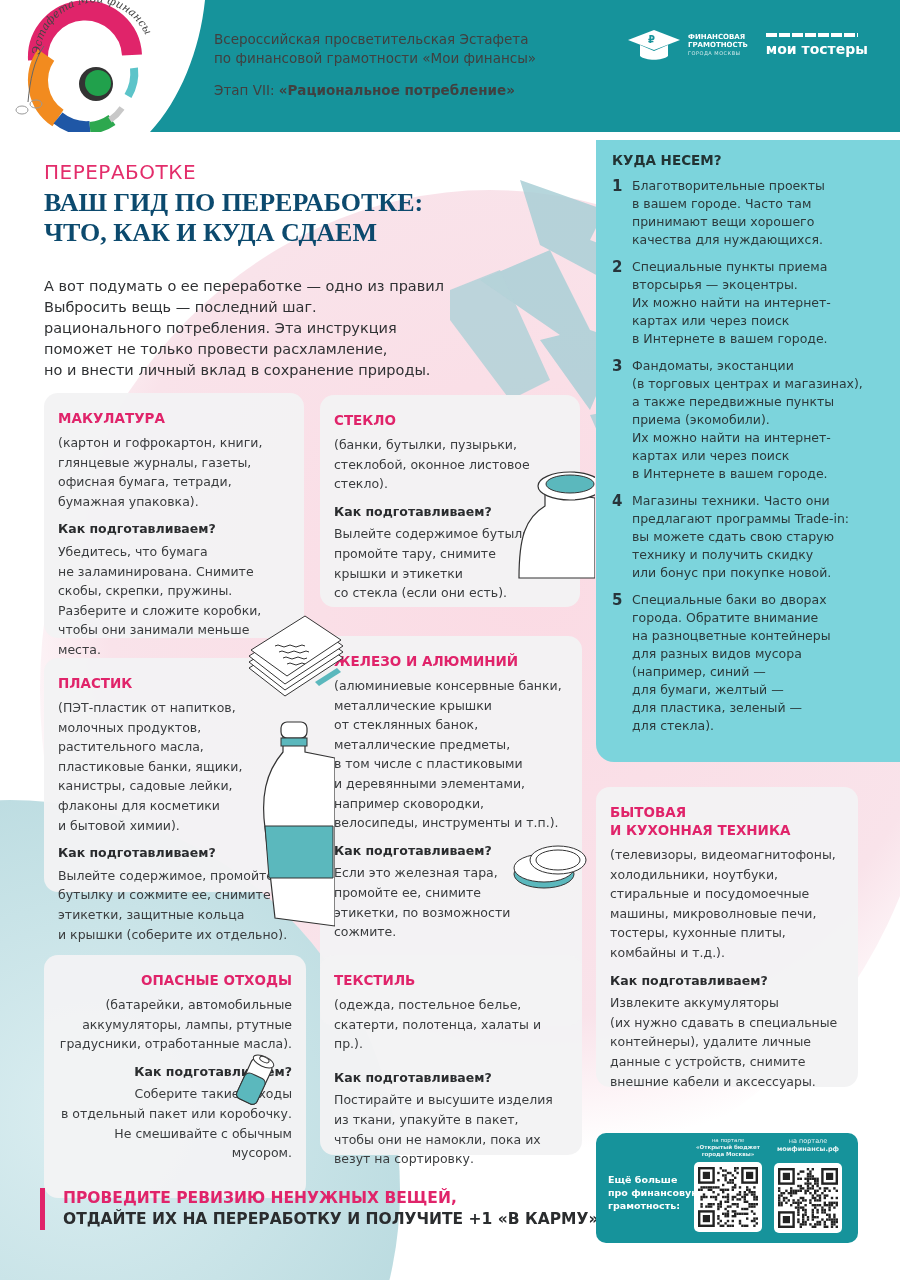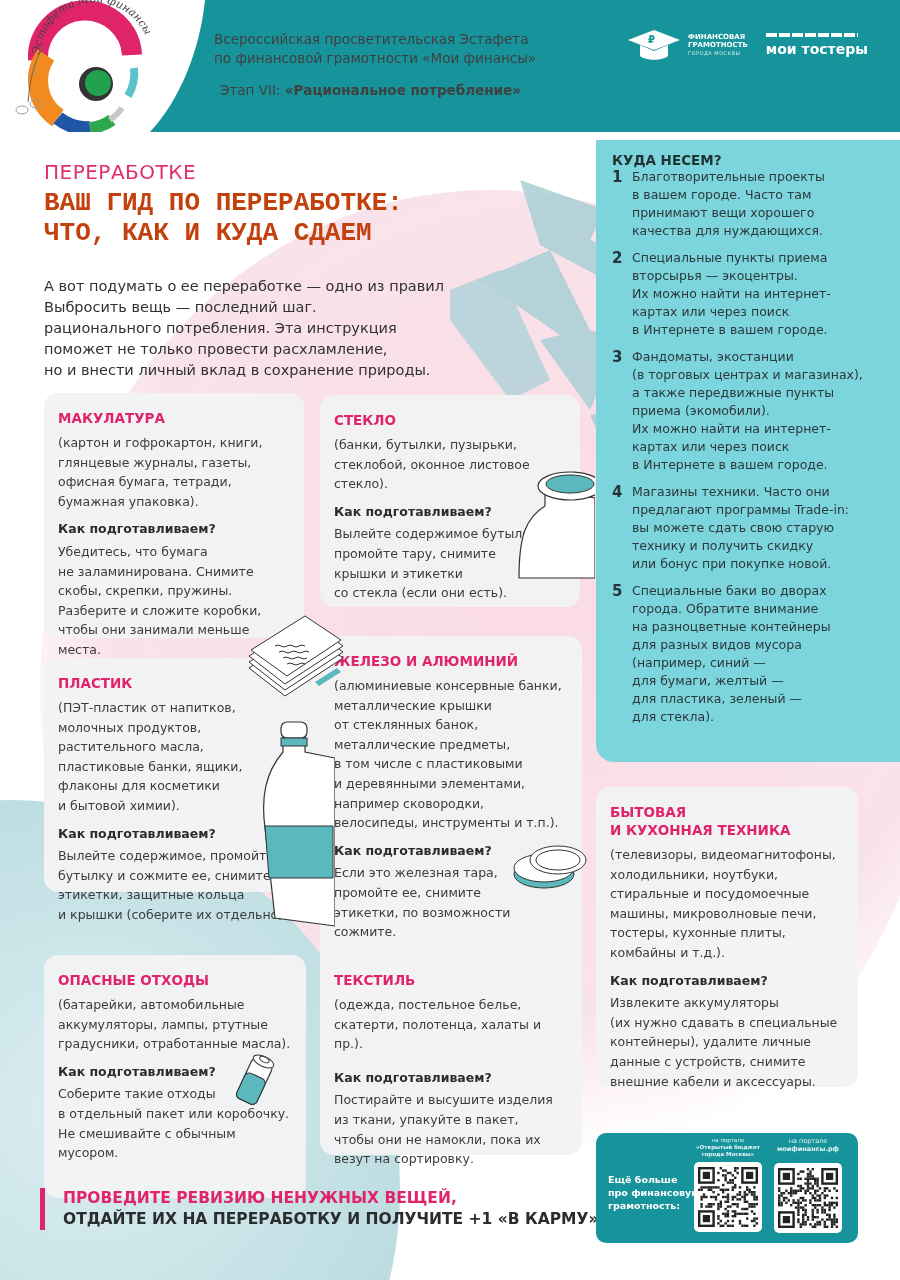--- a/index.html
+++ b/index.html
@@ -36,66 +36,66 @@
     clip-path: path("M 55 0 L 750 0 L 750 132 L 0 132 C 30 100, 50 50, 55 0 Z");
   }
   .logo-area {
     position: absolute; left: 0; top: 0; width: 200px; height: 132px; background: #ffffff;
   }
   .logo-svg { position: absolute; left: 0; top: 0; width: 170px; height: 132px; }
   .header-text {
     position: absolute; left: 214px; top: 30px; color: #404040;
   }
   .header-line { font-size: 13.5px; line-height: 19px; }
-  .header-stage { margin-top: 14px; font-size: 13.5px; margin-left: 6px; }
+  .header-stage { margin-top: 14px; font-size: 13.5px; }
   .header-stage b { font-weight: bold; }
   .partner-logos {
     position: absolute; left: 626px; top: 28px; display: flex; align-items: center; color: #fff;
   }
   .fg-cap { width: 56px; height: 34px; }
   .fg-text { margin-left: 6px; font-size: 7px; font-weight: bold; line-height: 8px; }
   .fg-text .small { font-weight: normal; font-size: 5px; letter-spacing: 0.5px; opacity: 0.8; }
   .mf-logo { margin-left: 18px; }
   .mf-bar { width: 92px; height: 4px; background: repeating-linear-gradient(90deg, #fff 0 11px, #16939b 11px 13px); margin-bottom: 4px; }
   .mf-text { font-size: 14px; font-weight: bold; }
 
   
   .intro { position: absolute; left: 44px; top: 160px; z-index: 2; width: 540px; }
   .kicker { color: #e32d6b; font-size: 20px; letter-spacing: 0.5px; }
-  .title { margin-top: 4px; font-size: 26px; font-weight: 900; line-height: 30px; color: #c2410c; font-family: Liberation Mono, monospace; }
+  .title { margin-top: 4px; font-size: 26px; font-weight: 900; line-height: 30px; color: #0c4a6e; font-family: Liberation Serif, serif; }
   .lead { margin-top: 28px; font-size: 14.5px; line-height: 21px; color: #2f3133; }
   .lead span { display: block; }
 
   
   .card {
     position: absolute; z-index: 2;
     background: rgba(243,243,244,0.96);
     border-radius: 14px;
     padding: 16px 14px 14px 14px;
     font-size: 12.5px; line-height: 19.6px; color: #3a3c3e;
   }
   .card h3 { color: #e0246a; font-size: 13.5px; font-weight: bold; line-height: 18px; margin-bottom: 6px; }
   .card .q { color: #2a2c2e; font-weight: bold; font-size: 12.5px; margin-top: 8px; margin-bottom: 3px; }
   .card .line { display: block; }
 
   #card-paper { left: 44px; top: 393px; width: 260px; height: 245px; }
   #card-glass { left: 320px; top: 395px; width: 260px; height: 212px; }
   #card-plastic { left: 44px; top: 658px; width: 276px; height: 234px; }
   #card-metal { left: 320px; top: 636px; width: 262px; height: 390px; }
-  #card-hazard { left: 44px; top: 955px; width: 262px; height: 243px; }
+  #card-hazard { left: 44px; top: 955px; width: 262px; height: 243px; text-align: right; }
   #card-textile { left: 320px; top: 955px; width: 262px; height: 200px; }
   #card-tech { left: 596px; top: 787px; width: 262px; height: 300px; }
 
   
   .where {
     position: absolute; left: 596px; top: 140px; width: 304px; height: 622px; z-index: 2;
     background: #7cd4dc; border-radius: 0 0 0 18px;
     padding: 12px 12px 12px 16px;
   }
-  .where h2 { font-size: 13.5px; font-weight: bold; color: #233; }
+  .where h2 { font-size: 13.5px; font-weight: bold; color: #233; margin-bottom: 9px; }
   .where-item { display: flex; margin-bottom: 9px; font-size: 12.5px; line-height: 18px; color: #2c3a3c; }
   .where-num { width: 20px; font-weight: 900; font-size: 15px; color: #27343a; }
   .where-text span { display: block; }
 
   
   .illus { position: absolute; z-index: 3; }
 
   
   .cta { position: absolute; left: 40px; top: 1188px; z-index: 2; padding-left: 18px; border-left: 5px solid #e0246a; }
   .cta-line1 { color: #e0246a; font-size: 15.5px; font-weight: bold; line-height: 21px; }
@@ -282,20 +282,21 @@
     </div>
 </div>
 
 <div class="card" id="card-plastic">
   <h3>ПЛАСТИК</h3>
   <div class="items">
       <span class="line">(ПЭТ-пластик от напитков,</span>
       <span class="line">молочных продуктов,</span>
       <span class="line">растительного масла,</span>
       <span class="line">пластиковые банки, ящики,</span>
+      <span class="line">канистры, садовые лейки,</span>
       <span class="line">флаконы для косметики</span>
       <span class="line">и бытовой химии).</span>
     </div>
   <div class="q">Как подготавливаем?</div>
   <div class="prep">
       <span class="line">Вылейте содержимое, промойте</span>
       <span class="line">бутылку и сожмите ее, снимите</span>
       <span class="line">этикетки, защитные кольца</span>
       <span class="line">и крышки (соберите их отдельно).</span>
     </div>

